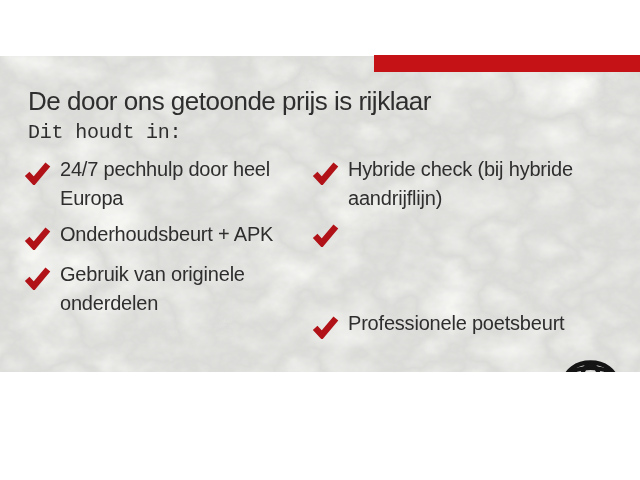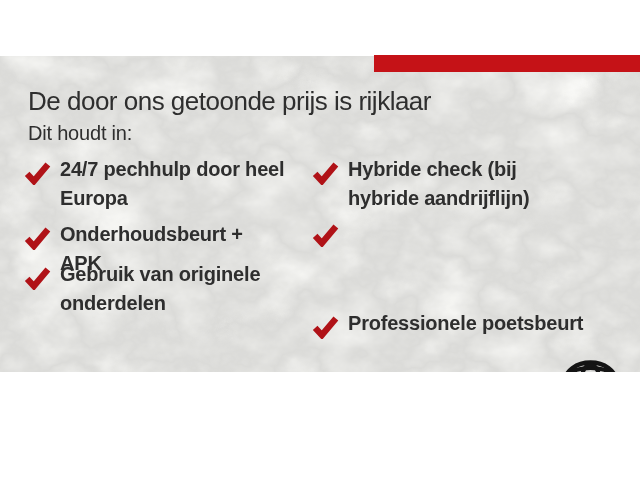--- a/index.html
+++ b/index.html
@@ -30,23 +30,24 @@
   }
   .title{
     position:absolute;left:28px;top:85px;
     font-size:26px;line-height:32px;letter-spacing:-0.5px;
     color:var(--text-dark);white-space:nowrap;
   }
   .subtitle{
     position:absolute;left:28px;top:121px;
     font-size:20px;line-height:24px;letter-spacing:-0.2px;
     color:var(--text-dark);
+    font-family:Liberation Mono, monospace;
   }
   .item{
-    position:absolute;display:flex;align-items:flex-start;gap:9px;font-weight:bold;
+    position:absolute;display:flex;align-items:flex-start;gap:9px;
   }
   .col-left{left:24px;width:264px;}
   .col-right{left:312px;width:278px;}
   .check{flex:0 0 auto;width:27px;height:24px;margin-top:6px;}
   .check path{fill:none;stroke:var(--check-red);stroke-width:7;stroke-linecap:butt;stroke-linejoin:miter;}
   .item-text{
     font-size:20px;line-height:29px;letter-spacing:-0.2px;color:var(--text-dark);
   }
   .col-left .item-text{max-width:228px;}
   .col-right .item-text{max-width:240px;}

